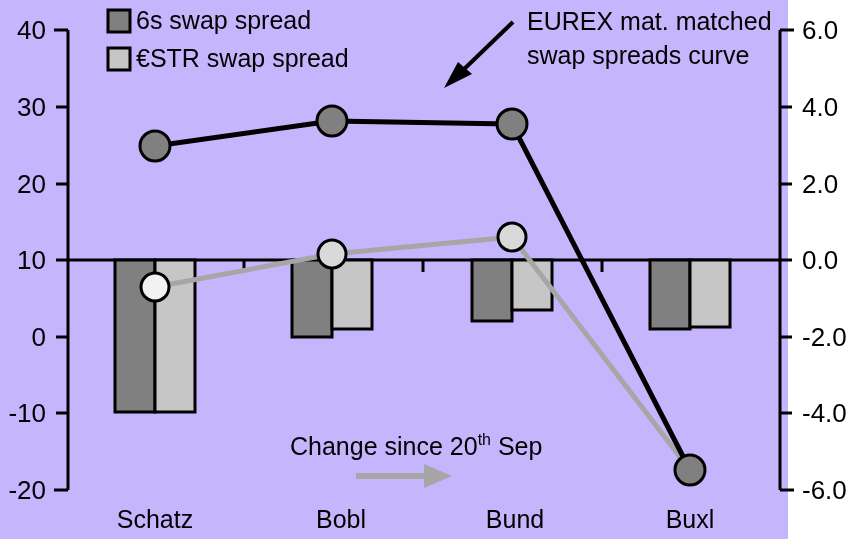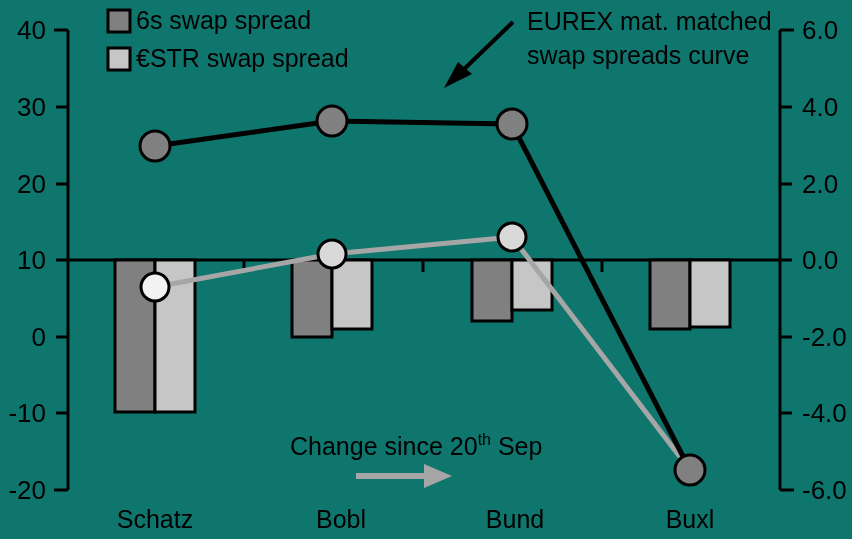--- a/index.html
+++ b/index.html
@@ -1,17 +1,17 @@
 <!DOCTYPE html>
 <html><head>
 <meta charset="utf-8">
 <style>
   html,body{margin:0;padding:0;background:#ffffff;}
   body{width:852px;height:539px;overflow:hidden;font-family:"Liberation Sans",sans-serif;color:#000;}
-  #stage{position:relative;width:852px;height:539px;background:#0f766e;}
+  #stage{position:relative;width:788px;height:539px;background:#c4b5fd;}
   svg{display:block;}
   .tick-label{font-size:26px;fill:#000;font-family:"Liberation Sans",sans-serif;}
   .cat-label{font-size:25px;fill:#000;font-family:"Liberation Sans",sans-serif;text-anchor:middle;}
   .legend-text{font-size:25px;fill:#000;font-family:"Liberation Sans",sans-serif;dominant-baseline:middle;}
   .anno-text{font-size:25px;fill:#000;font-family:"Liberation Sans",sans-serif;}
   .anno-sup{font-size:16px;}
 </style>
 </head>
 <body>
 

